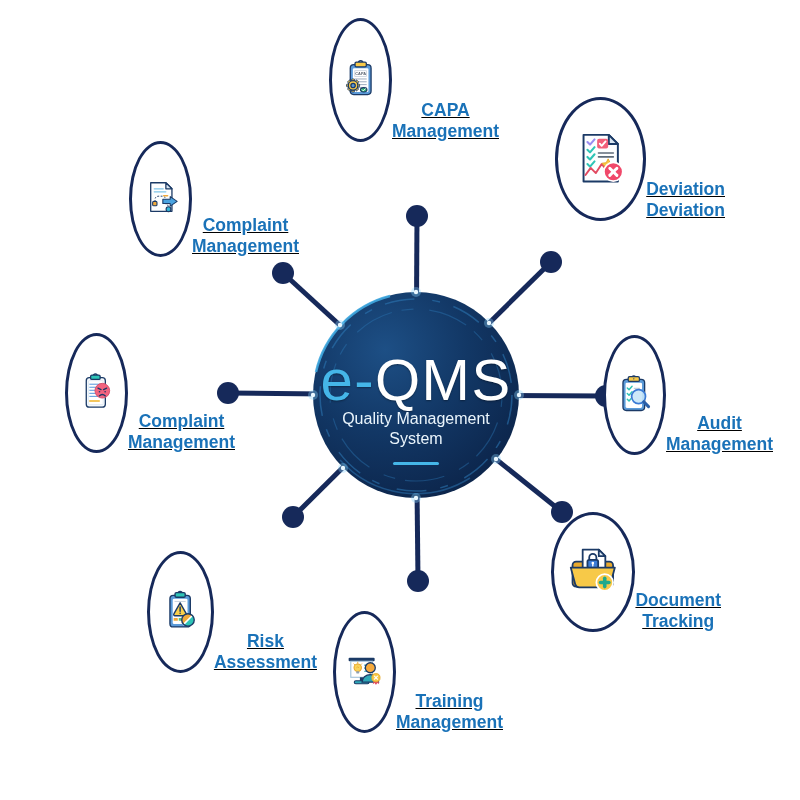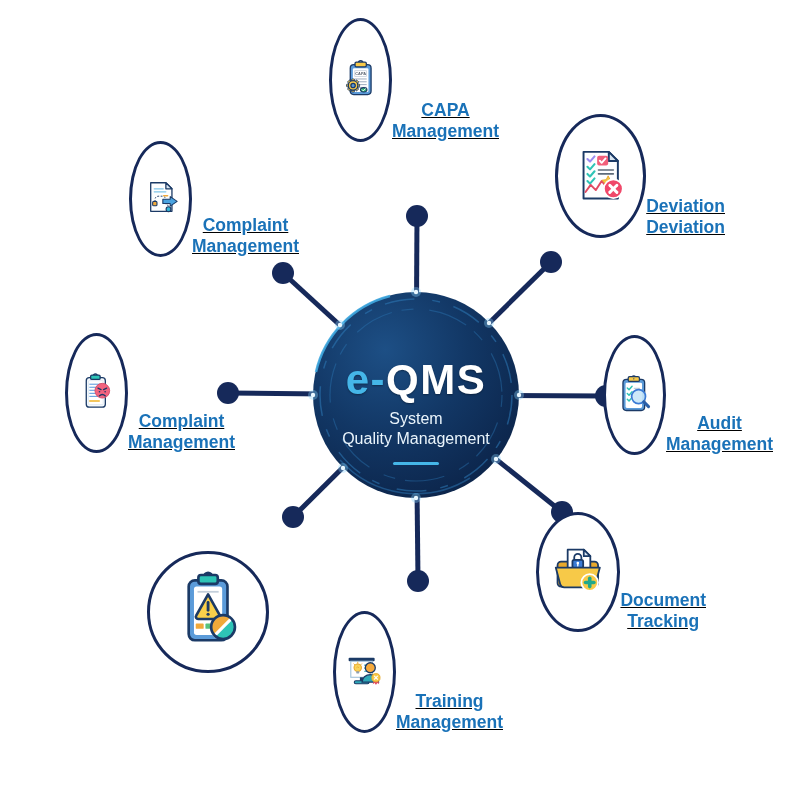--- a/index.html
+++ b/index.html
@@ -7,40 +7,40 @@
     width:800px;height:800px;position:relative;overflow:hidden;
     background:#ffffff;
     font-family:"Liberation Sans", sans-serif;
   }
   #spoke-layer{position:absolute;left:0;top:0;z-index:1;}
   .hub-content{
     position:absolute;left:296px;top:354px;width:240px;z-index:2;
     text-align:center;pointer-events:none;
   }
   .hub-title{
-    font-size:42px;font-weight:bold;color:#ffffff;letter-spacing:1.5px;
+    font-size:58px;font-weight:normal;color:#ffffff;letter-spacing:1.5px;
     line-height:52px;text-shadow:0 1px 2px rgba(0,0,0,.35);
   }
   .hub-title .accent{color:#45b6e8;}
   .hub-sub{margin-top:3px;font-size:16px;line-height:20px;color:#eaf5fc;}
   .hub-underline{width:46px;height:3px;background:#45b6e8;margin:13px auto 0;border-radius:2px;}
   .node{position:absolute;width:170px;display:flex;flex-direction:row;align-items:flex-end;z-index:3;text-decoration:underline;}
   .circle{
     background:#ffffff;border:3px solid #16295a;border-radius:50%;
     box-sizing:border-box;display:flex;align-items:center;justify-content:center;
   }
   .circle svg{width:76%;height:76%;}
   .label{
     text-align:center;font-size:17.5px;font-weight:bold;color:#1a72b8;line-height:21px;
   }
   
   .n-capa{left:329px;top:18px;}        .n-capa .circle{width:124px;height:124px;}      .n-capa .label{margin-top:8px;}
-  .n-deviation{left:555px;top:114px;}  .n-deviation .circle{width:124px;height:124px;} .n-deviation .label{margin-top:8px;}
+  .n-deviation{left:555px;top:97px;}  .n-deviation .circle{width:124px;height:124px;} .n-deviation .label{margin-top:8px;}
   .n-audit{left:603px;top:335px;}      .n-audit .circle{width:120px;height:120px;}     .n-audit .label{margin-top:5px;}
-  .n-document{left:536px;top:512px;}   .n-document .circle{width:120px;height:120px;}  .n-document .label{margin-top:22px;}
+  .n-document{left:551px;top:512px;}   .n-document .circle{width:120px;height:120px;}  .n-document .label{margin-top:22px;}
   .n-training{left:333px;top:611px;}   .n-training .circle{width:122px;height:122px;}  .n-training .label{margin-top:0;}
   .n-risk{left:147px;top:551px;}       .n-risk .circle{width:122px;height:122px;}      .n-risk .label{margin-top:8px;}
   .n-complaint-left{left:65px;top:333px;} .n-complaint-left .circle{width:120px;height:120px;} .n-complaint-left .label{margin-top:12px;}
   .n-complaint-flow{left:129px;top:141px;} .n-complaint-flow .circle{width:116px;height:116px;} .n-complaint-flow .label{margin-top:16px;}
 </style>
 </head>
 <body>
 
 <svg id="spoke-layer" width="800" height="800">
   <defs>
@@ -109,22 +109,22 @@
     <g>
         <circle cx="340" cy="325" r="5" fill="rgba(140,215,255,0.35)"></circle>
         <circle cx="340" cy="325" r="2.2" fill="#eaf8ff"></circle>
       </g>
   </g>
 </svg>
 
 <div class="hub-content">
   <div class="hub-title"><span class="accent">e-</span><span>QMS</span></div>
   <div class="hub-sub">
+    <div>Quality Management</div>
     <div>System</div>
-    <div>Quality Management</div>
   </div>
   <div class="hub-underline"></div>
 </div>
 
 <div class="node n-capa">
   <div class="circle">
     <svg viewBox="0 0 100 100">
       <circle cx="50" cy="11" r="5" fill="none" stroke="#1b3a66" stroke-width="3"></circle>
       <rect x="26" y="15" width="48" height="69" rx="8" fill="#5b9bd9" stroke="#1b3a66" stroke-width="3"></rect>
       <rect x="32" y="23" width="36" height="55" rx="3" fill="#ffffff"></rect>
@@ -311,20 +311,24 @@
         <circle cx="67" cy="67" r="13.5" fill="#ffffff"></circle>
         <g transform="rotate(-45 67 67)">
           <path d="M53.5,67 a13.5,13.5 0 0 1 27,0 z" fill="#f0a93a"></path>
           <path d="M53.5,67 a13.5,13.5 0 0 0 27,0 z" fill="#2ec4b6"></path>
           <line x1="52" y1="67" x2="82" y2="67" stroke="#ffffff" stroke-width="3.5"></line>
         </g>
         <circle cx="67" cy="67" r="13.5" fill="none" stroke="#1b3a66" stroke-width="3"></circle>
       </g>
     </svg>
   </div>
+  <div class="label">
+    <div>Risk</div>
+    <div>Assessment</div>
+  </div>
 </div>
 
 <div class="node n-complaint-left">
   <div class="circle">
     <svg viewBox="0 0 100 100">
       <circle cx="47" cy="10" r="4.5" fill="#ffffff" stroke="#1b3a66" stroke-width="3"></circle>
       <rect x="26" y="14" width="44" height="68" rx="7" fill="#f4f9fd" stroke="#1b3a66" stroke-width="3"></rect>
       <rect x="31" y="21" width="34" height="55" rx="2" fill="#ffffff" stroke="#d7e3ee" stroke-width="1.5"></rect>
       <rect x="36" y="8" width="22" height="10" rx="3" fill="#2ec4b6" stroke="#1b3a66" stroke-width="3"></rect>
       <g stroke="#4a90d9" stroke-width="2.2" stroke-linecap="round">

